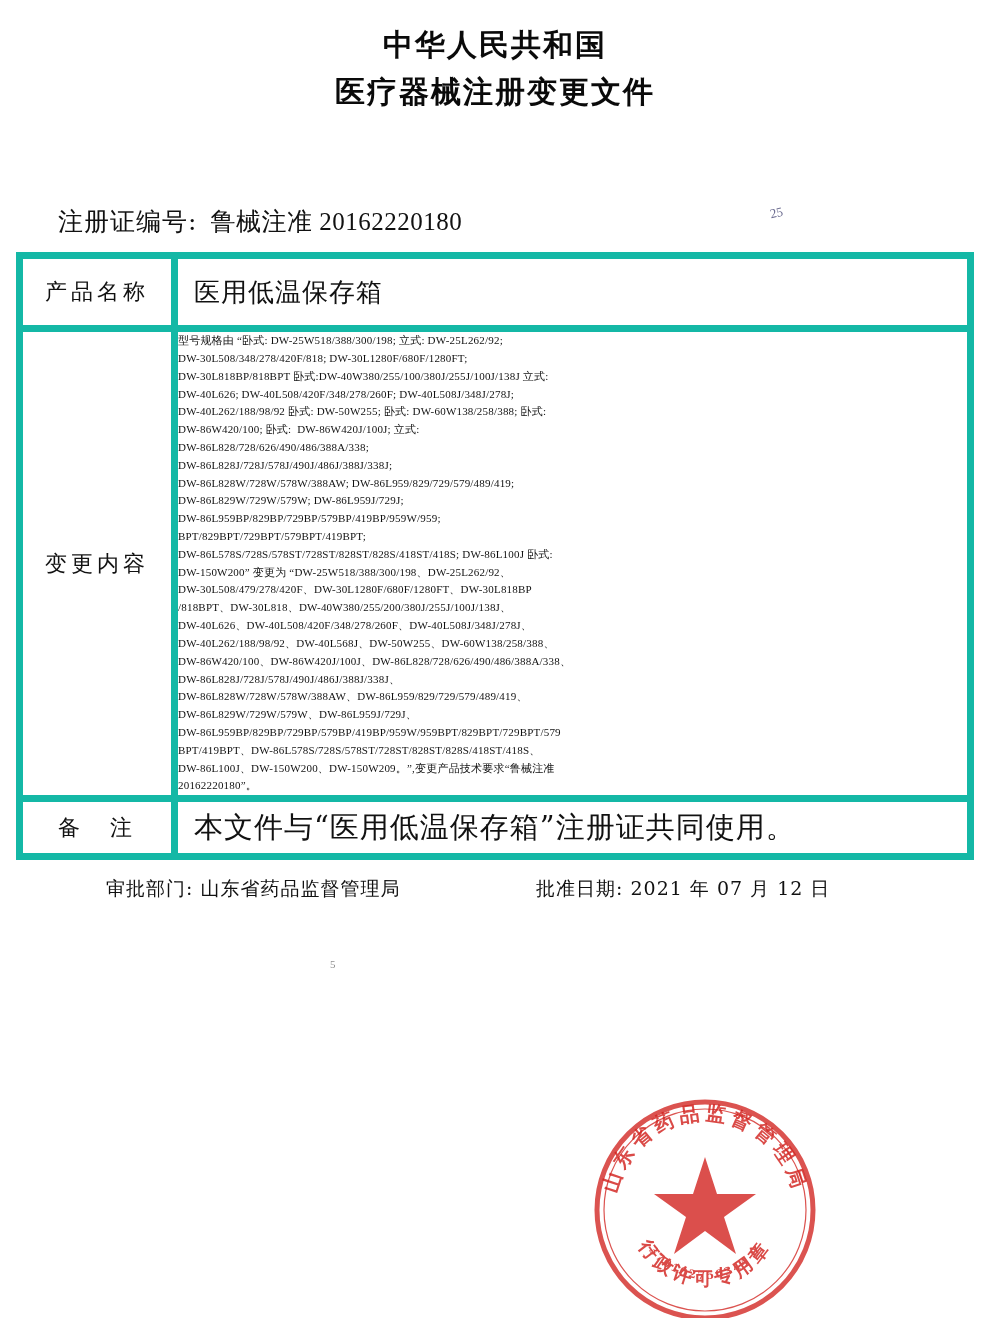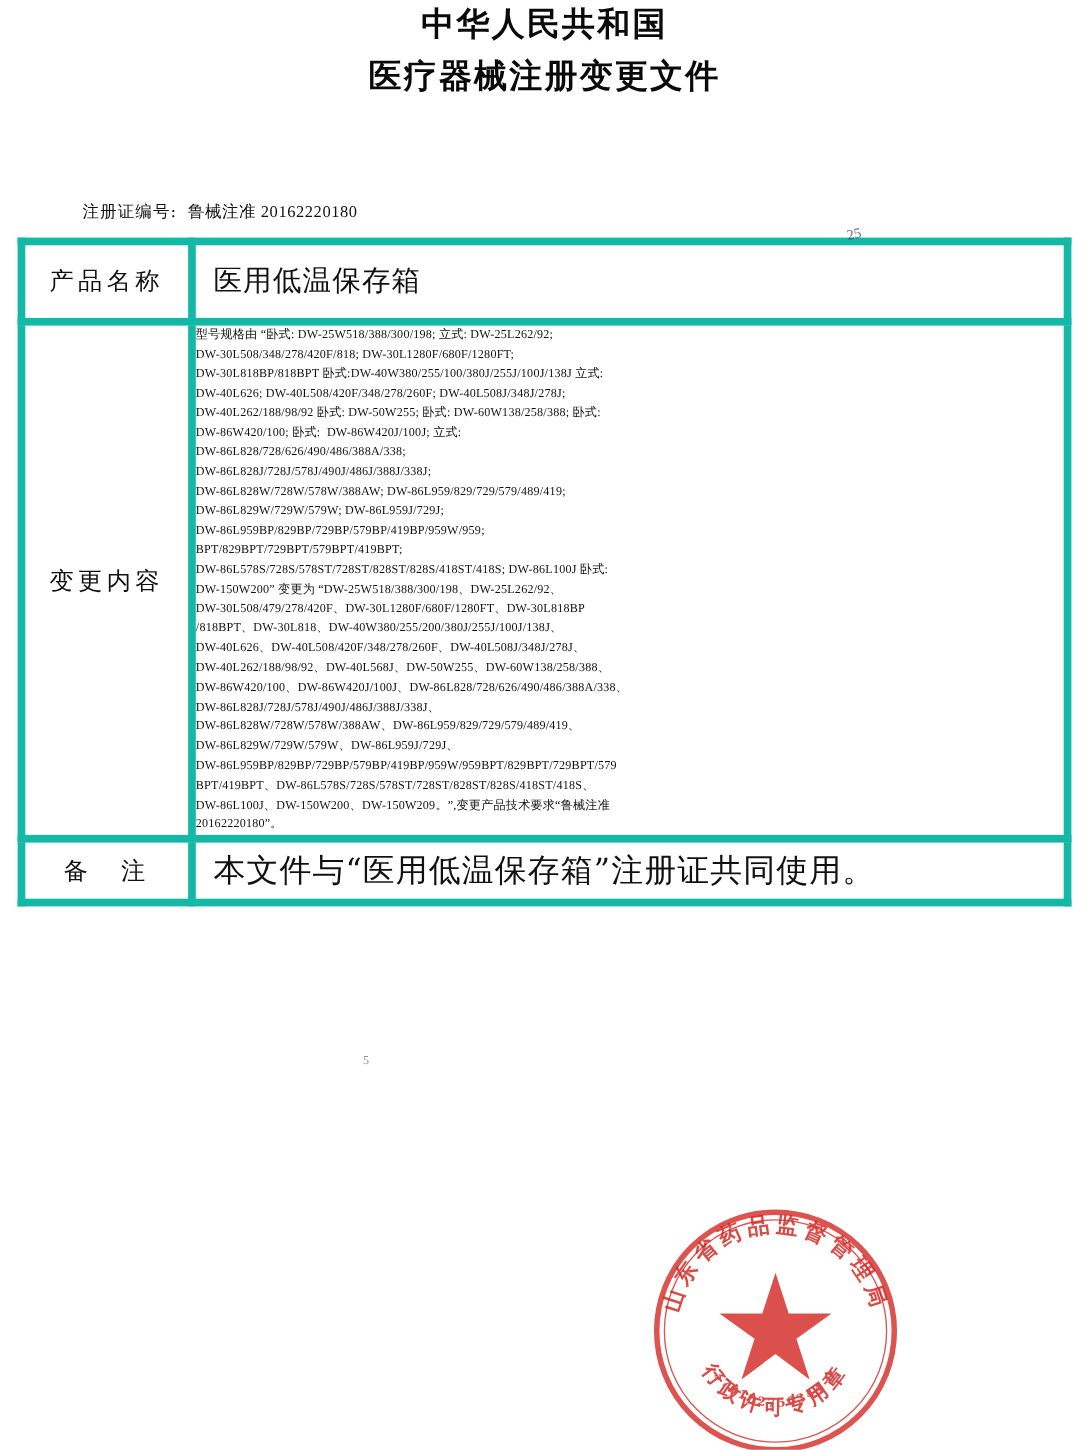--- a/index.html
+++ b/index.html
@@ -18,34 +18,35 @@
   .page {
     position: relative;
     width: 990px;
     height: 1318px;
     box-sizing: border-box;
     padding: 0;
   }
 
   .title-block {
     text-align: center;
+    padding-top: 22px;
   }
   .title-line {
     font-family: "DejaVu Serif", "Liberation Serif", serif;
     font-weight: bold;
     font-size: 30px;
     letter-spacing: 2px;
     line-height: 1.55;
     color: #0a0a0a;
   }
 
   .reg-no {
     margin: 90px 0 14px 0;
-    padding-left: 75px;
-    font-size: 15px;
+    padding-left: 58px;
+    font-size: 25px;
     font-family: "DejaVu Serif", "Liberation Serif", serif;
     letter-spacing: 1px;
   }
   .reg-no .label { margin-right: 4px; }
   .reg-no .value { font-family: "Liberation Serif", serif; letter-spacing: 0.5px; }
 
   table.doc {
     border-collapse: collapse;
     width: 958px;
     margin: 0 auto;
@@ -201,20 +202,30 @@
     <tr>
       <td class="head-cell">备　注</td>
       <td class="body-cell remark">本文件与“医用低温保存箱”注册证共同使用。</td>
     </tr>
   </tbody>
     </table>
 
   <div class="tiny-mark">5</div>
 
   <div class="footer">
+    <div class="footer-row">
+      <div class="footer-left">
+        <span>审批部门:</span>
+        <span>山东省药品监督管理局</span>
+      </div>
+      <div class="footer-right">
+        <span>批准日期:</span>
+        <span>2021 年 07 月 12 日</span>
+      </div>
+    </div>
   </div>
 
   <div class="seal">
     <svg width="230" height="230" viewBox="0 0 230 230" xmlns="http://www.w3.org/2000/svg">
       <defs>
         <path id="arcTop" d="M 25,115 A 90,90 0 0 1 205,115" fill="none"></path>
         <path id="arcBottom" d="M 40,115 A 75,75 0 0 0 190,115" fill="none"></path>
         <path id="arcCode" d="M 46,115 A 69,69 0 0 0 184,115" fill="none"></path>
       </defs>
       <g opacity="0.78" fill="none" stroke="#d2231f">

